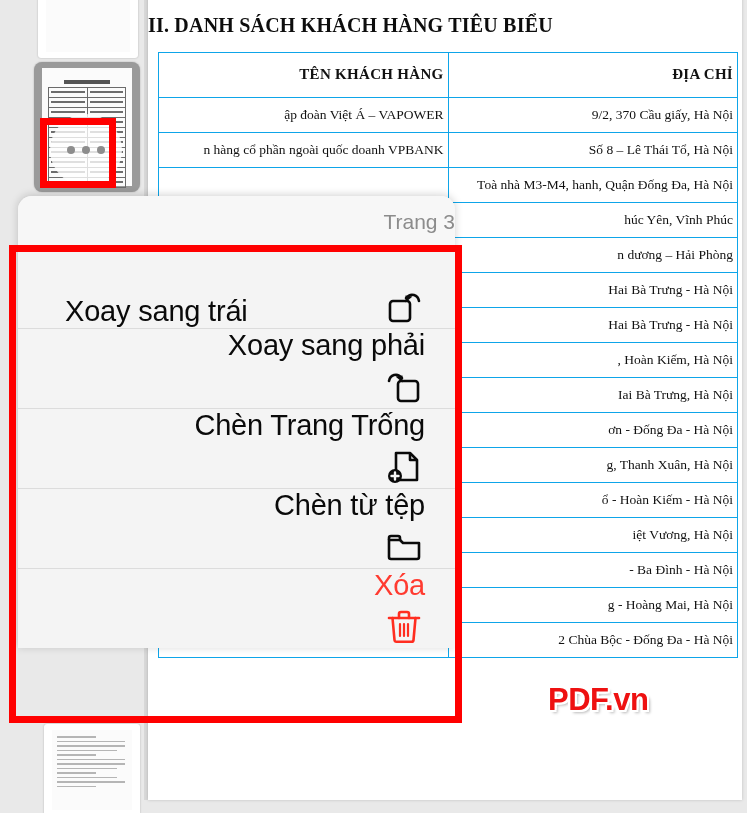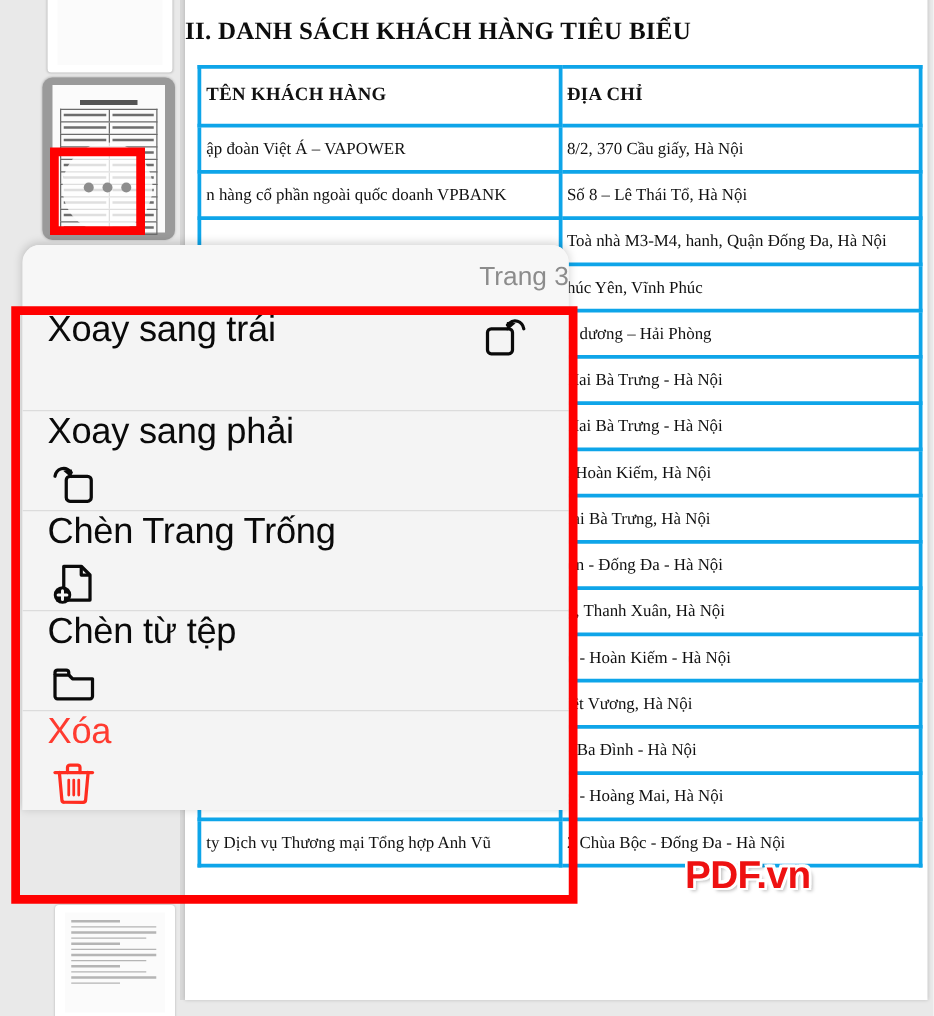--- a/index.html
+++ b/index.html
@@ -32,24 +32,24 @@
 
   table.doc-table{
     position:absolute;
     left:10px; top:58px;
     width:580px;
     border-collapse:collapse;
     font-family:"Liberation Serif", serif;
     table-layout:fixed;
   }
   table.doc-table td{
-    border:3px solid #0ea5e9;
+    border:1px solid #0ea5e9;
     font-size:13.5px;
     color:#111;
-    text-align:left;
+    text-align:right;
     padding:3px 4px;
     line-height:1.18;
     height:28px;
     background:#fff;
   }
   table.doc-table td.hdr{
     font-weight:bold;font-size:15px;letter-spacing:.3px;height:38px;
   }
   table.doc-table col.c1{width:50%;}
   table.doc-table col.c2{width:50%;}
@@ -109,22 +109,22 @@
   .sheet-title{
     height:52px;line-height:52px;
     text-align:right;
     font-size:21px;color:#8c8c8c;
     background:#f7f7f7;
   }
   .sheet-list{background:#f4f4f4;}
   .sheet-row{
     position:relative;
     height:80px;
-    display:flex;align-items:flex-start;
-    padding:0 30px 0 20px;
+    display:flex;align-items:flex-end;
+    padding:0 30px 0 47px;
     background:#f4f4f4;
     box-sizing:border-box;
   }
   .sheet-row + .sheet-row{border-top:1px solid #dcdcdc;flex-direction:column;}
   .sheet-row .lbl{
     flex:1;
     font-size:29px;
     color:#0a0a0a;
     letter-spacing:-.2px;
     white-space:nowrap;
@@ -177,21 +177,21 @@
           <col class="c1">
           <col class="c2">
         </colgroup>
       <tbody>
         <tr>
           <td class="hdr">TÊN KHÁCH HÀNG</td>
           <td class="hdr">ĐỊA CHỈ</td>
         </tr>
         <tr>
           <td>ập đoàn Việt Á – VAPOWER</td>
-          <td>8/2, 370 Cầu giấy, Hà Nội</td>
+          <td>9/2, 370 Cầu giấy, Hà Nội</td>
         </tr>
         <tr>
           <td>n hàng cổ phần ngoài quốc doanh VPBANK</td>
           <td>Số 8 – Lê Thái Tổ, Hà Nội</td>
         </tr>
         <tr>
           <td></td>
           <td>Toà nhà M3-M4, hanh, Quận Đống Đa, Hà Nội</td>
         </tr>
         <tr>

